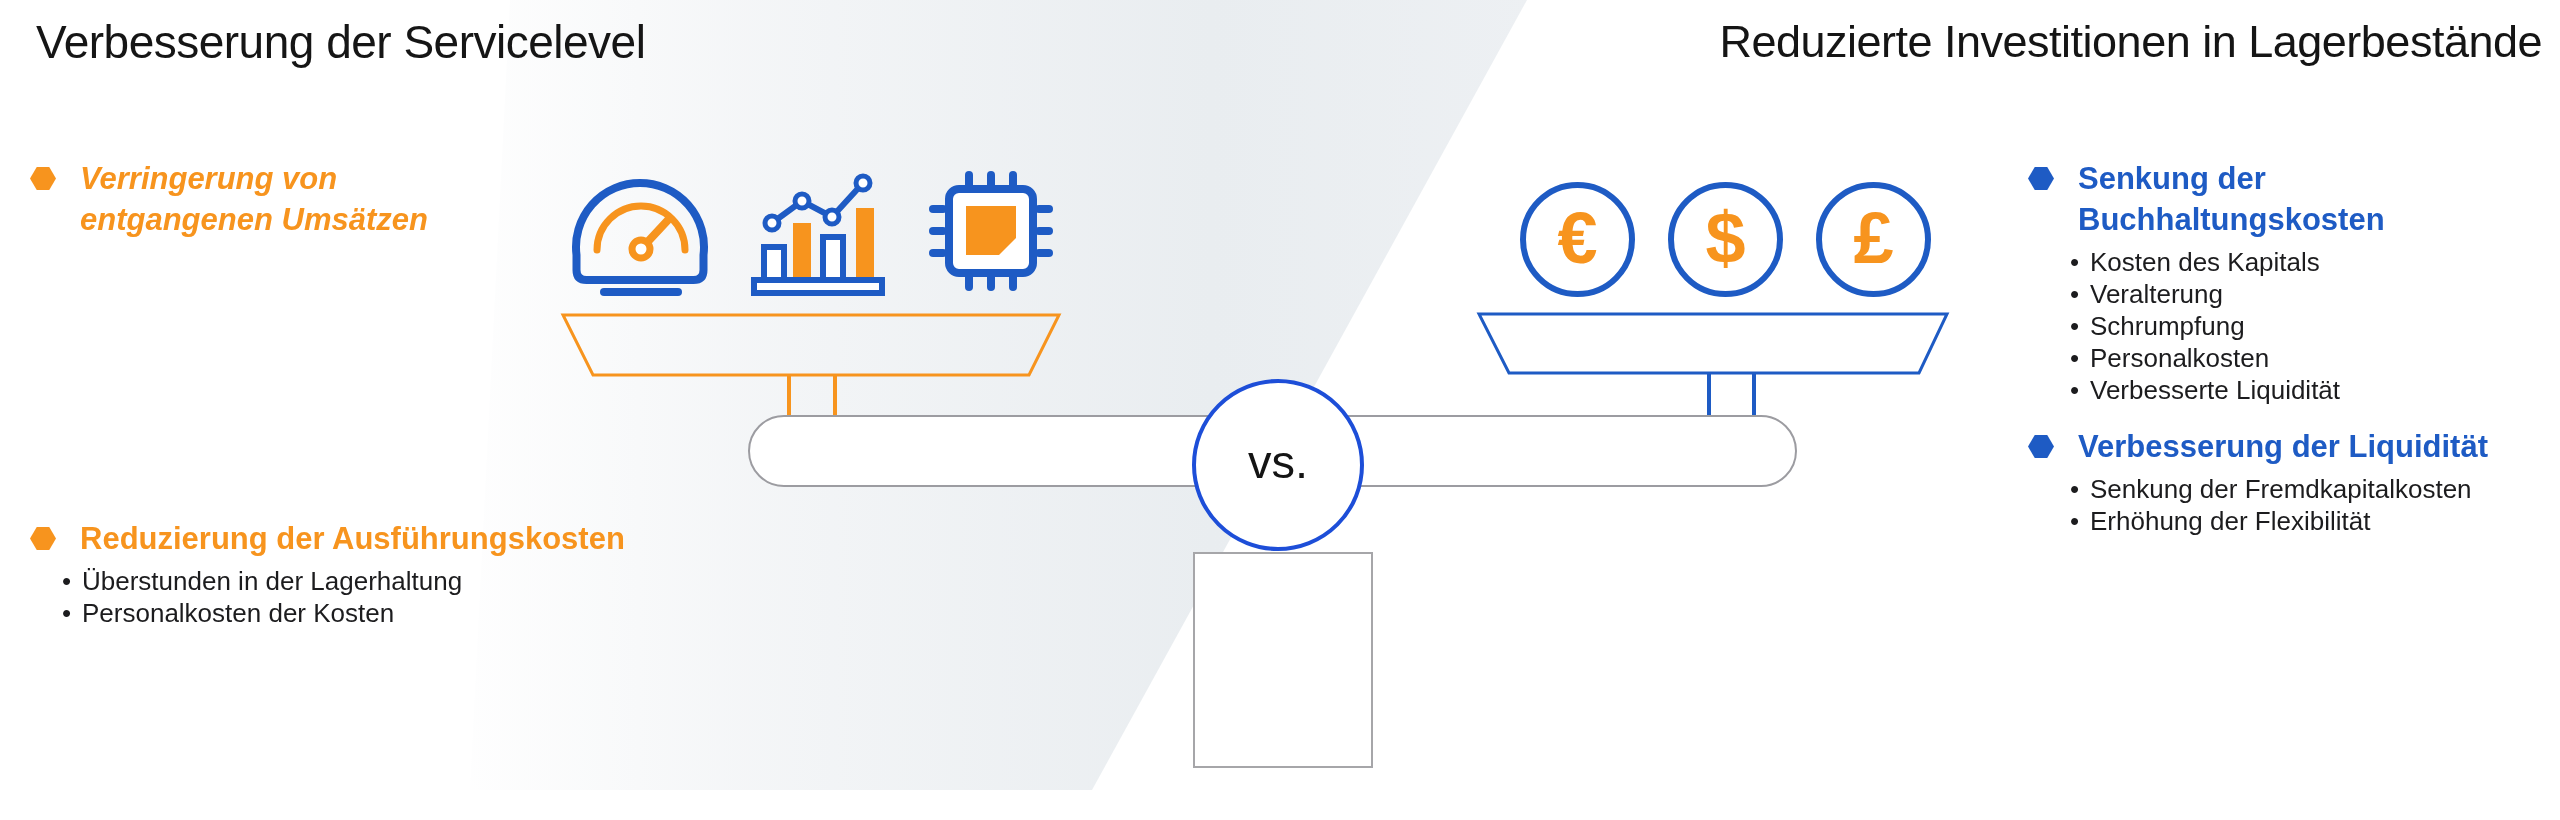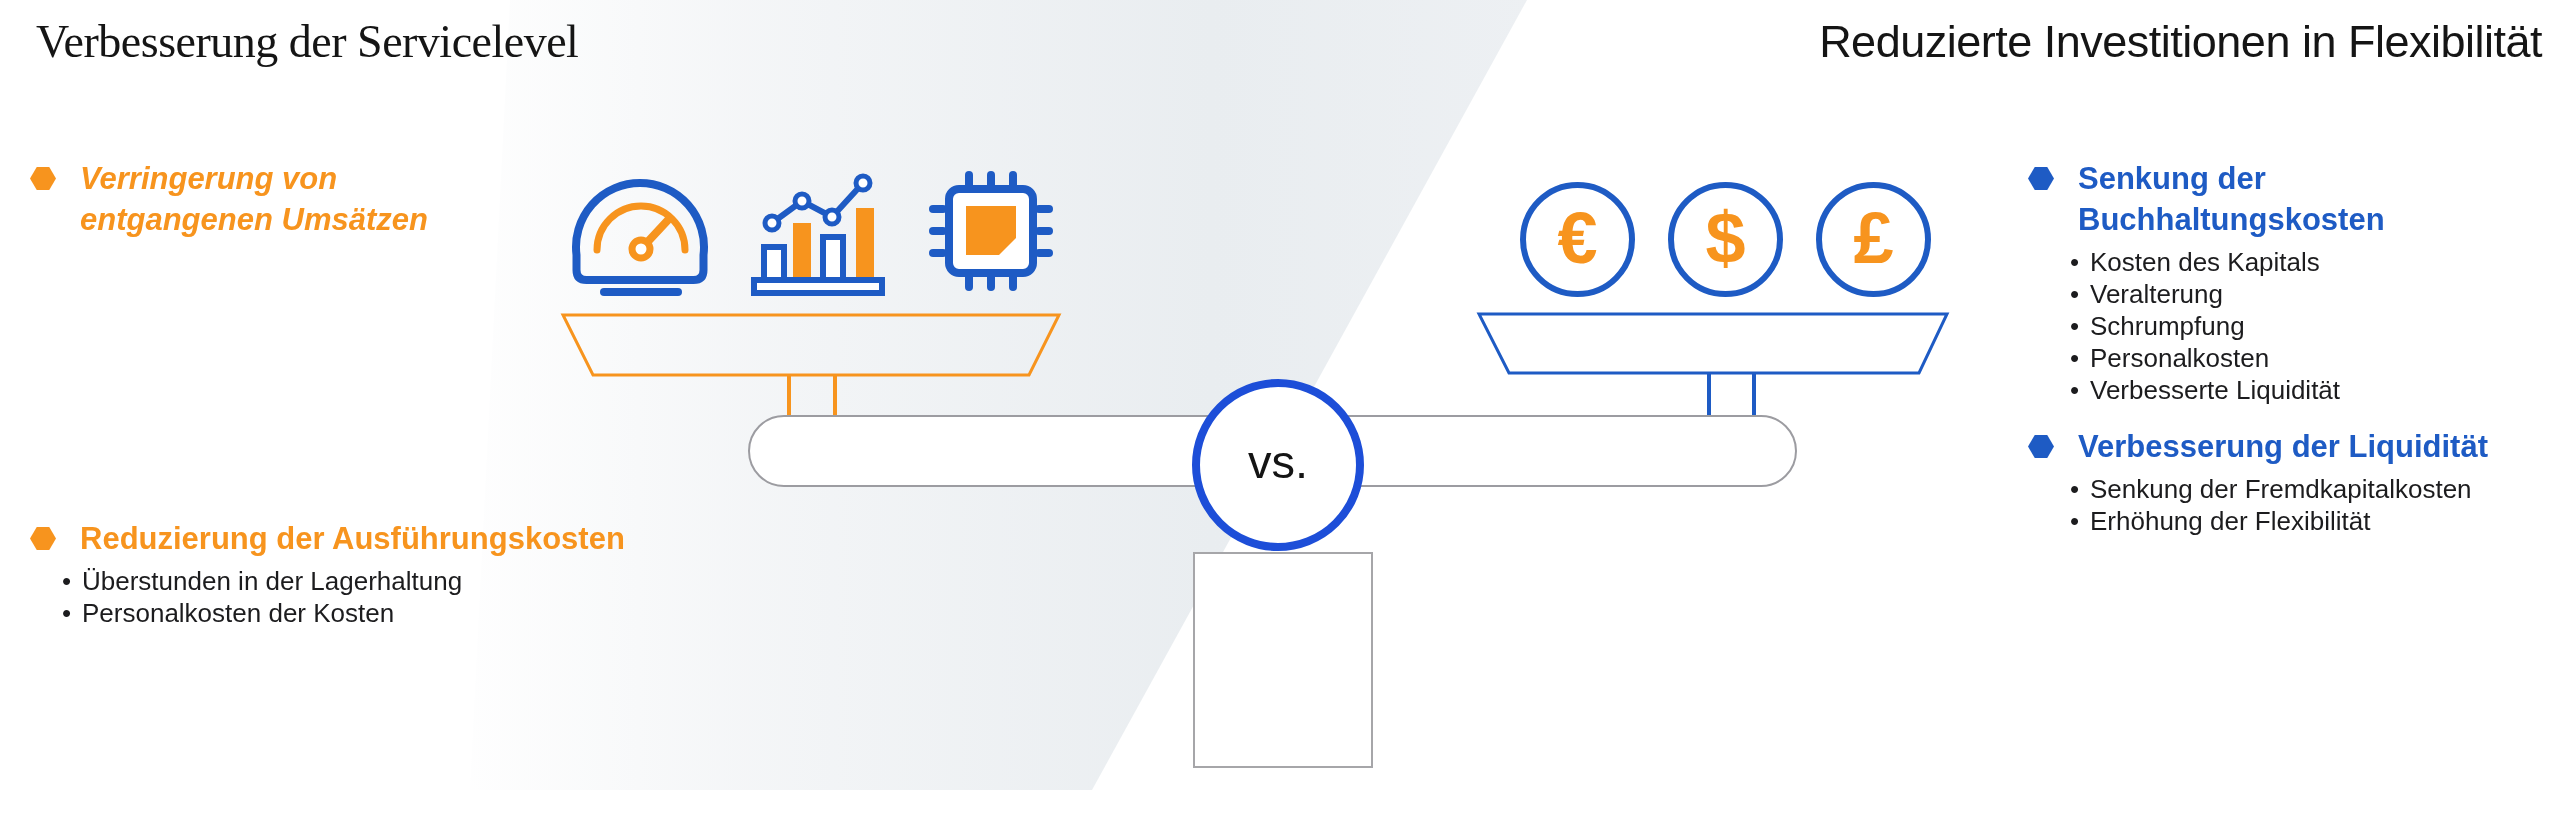--- a/index.html
+++ b/index.html
@@ -7,21 +7,21 @@
     position:relative;width:2560px;height:820px;overflow:hidden;background:#ffffff;
     font-family:"Liberation Sans","DejaVu Sans",sans-serif;
   }
   
   .bg-band{
     position:absolute;left:440px;top:0;width:1100px;height:820px;
     background:linear-gradient(to right, rgba(235,238,241,0) 0%, rgba(235,238,241,0.55) 28%, #e9edf0 70%, #edf0f3 100%);
     clip-path:polygon(70px 0, 1087px 0, 652px 790px, 30px 790px);
   }
   .title{position:absolute;top:14px;font-size:46px;line-height:56px;color:#151515;letter-spacing:-0.5px;white-space:nowrap;}
-  .title.left{left:36px;font-family:Liberation Serif, serif;}
+  .title.left{left:36px;}
   .title.right{right:18px;font-size:45px;}
 
   .section{position:absolute;width:600px;}
   .hex{position:absolute;left:0;top:9px;width:26px;height:23px;
        clip-path:polygon(26% 0,74% 0,100% 50%,74% 100%,26% 100%,0 50%);}
   .hex.orange{background:#F7941E;}
   .hex.blue{background:#1E5BC4;}
   .section h3{margin:0 0 0 50px;font-size:31px;line-height:41px;font-weight:700;white-space:pre-line;}
   .left-side h3{color:#F7941E;}
   .right-side h3{color:#1E5BC4;}
@@ -30,39 +30,39 @@
   .section li{position:relative;font-size:26px;line-height:32px;color:#1c1c1e;}
   .section li::before{content:"•";position:absolute;left:-20px;color:#1c1c1e;}
 
   
   .stem{position:absolute;width:4px;}
   .stem.orange{background:#F7941E;}
   .stem.blue{background:#1E5BC4;}
   .beam{position:absolute;left:748px;top:415px;width:1049px;height:72px;background:#fff;
         border:2px solid #9c9ca1;border-radius:36px;box-sizing:border-box;z-index:3;}
   .vs-circle{position:absolute;left:1192px;top:379px;width:172px;height:172px;background:#fff;
-        border:8px solid #1d4ed8;border-radius:50%;box-sizing:border-box;z-index:4;
+        border:4px solid #1d4ed8;border-radius:50%;box-sizing:border-box;z-index:4;
         display:flex;align-items:center;justify-content:center;}
   .vs-circle span{font-size:47px;color:#141414;padding-bottom:8px;}
   .pedestal{position:absolute;left:1193px;top:552px;width:180px;height:216px;background:#fff;
         border:2px solid #a6a6a9;box-sizing:border-box;z-index:2;}
   .pan-svg,.icon-svg{position:absolute;z-index:2;overflow:visible;}
   .coin{position:absolute;top:182px;width:115px;height:115px;border:6px solid #1E5BC4;border-radius:50%;
         box-sizing:border-box;background:#fff;display:flex;align-items:center;justify-content:center;z-index:2;}
   .coin span{font-size:72px;font-weight:700;color:#F7941E;padding-bottom:4px;}
 </style>
 </head>
 <body>
 
 <div class="canvas">
 
   <div class="bg-band"></div>
 
   <div class="title left">Verbesserung der Servicelevel</div>
-  <div class="title right">Reduzierte Investitionen in Flexibilität</div>
+  <div class="title right">Reduzierte Investitionen in Lagerbestände</div>
 
   <div class="section left-side" style="left:30px;top:158px;font-style:italic;">
     <span class="hex orange"></span>
     <h3>Verringerung von
 entgangenen Umsätzen</h3>
   </div>
 
 
   <div class="section left-side" style="left:30px;top:518px;">
     <span class="hex orange"></span>

